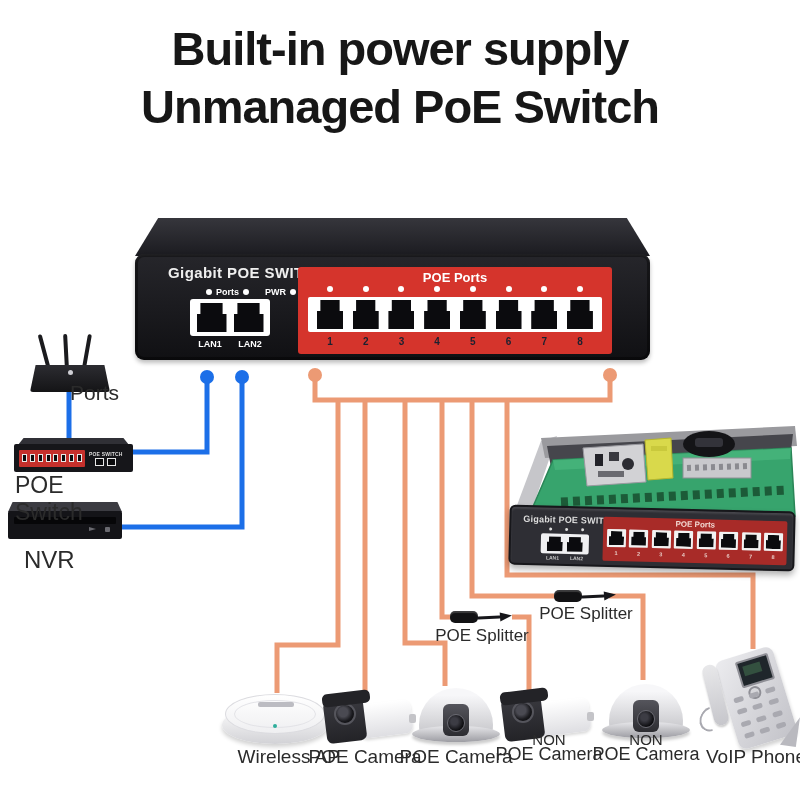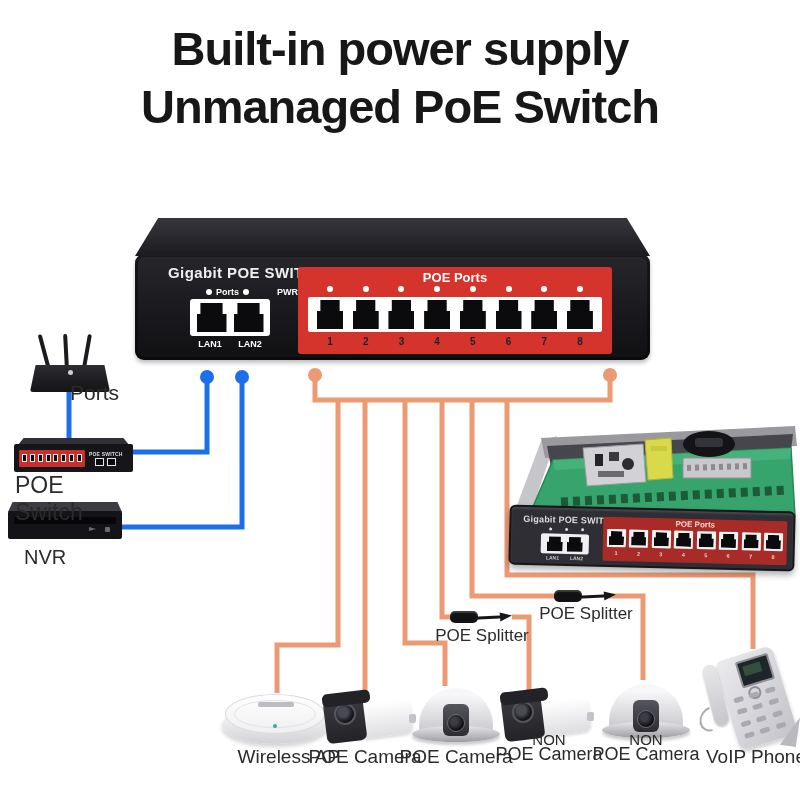--- a/index.html
+++ b/index.html
@@ -25,21 +25,21 @@
     background:linear-gradient(#36363c,#1b1b20);
     clip-path:polygon(4.5% 0, 95.5% 0, 100% 100%, 0 100%); }
   .ms-body { left:0; top:36px; width:515px; height:106px; border-radius:9px;
     background:linear-gradient(#26262b,#101013);
     box-shadow: inset 0 0 0 3px rgba(0,0,0,.4), inset 0 2px 2px rgba(255,255,255,.07), 0 3px 4px rgba(0,0,0,.25); }
   .ms-name { left:33px; top:10px; font-size:15px; font-weight:bold; color:#efefef; letter-spacing:.4px; }
   .ms-led-row { left:71px; top:33px; display:flex; align-items:center; color:#fff;
     font-size:9px; font-weight:bold; }
   .led-dot { width:6px; height:6px; border-radius:50%; background:#fff; }
   .ms-led-row .t { margin:0 4px; }
-  .ms-led-row .pwr { margin-left:28px; margin-right:4px; }
+  .ms-led-row .pwr { margin-left:16px; margin-right:4px; }
   .ms-lan-box { left:55px; top:45px; width:80px; height:37px; background:#fff; border-radius:3px;
     display:flex; justify-content:center; align-items:center; gap:7px; }
   .rj45 { background:#0b0b0e;
     clip-path:polygon(0 38%,13% 38%,13% 0,87% 0,87% 38%,100% 38%,100% 100%,0 100%); }
   .rj45.big { width:30px; height:29px; }
   .ms-lan-labels { left:55px; top:85px; width:80px; display:flex; justify-content:space-around;
     font-size:9px; font-weight:bold; color:#fff; }
   .ms-red { left:163px; top:13px; width:314px; height:87px; background:#d5342c; border-radius:3px; }
   .ms-red-title { left:0; top:3px; width:100%; text-align:center; font-size:13px; font-weight:bold; color:#fff; }
   .port-grid { position:absolute; left:10px; width:294px; display:flex;
@@ -170,21 +170,21 @@
   .ph-cord { position:absolute; left:0px; top:58px; width:22px; height:26px;
     border:2px solid #a9a9b0; border-radius:50%; border-top-color:transparent; border-right-color:transparent; transform:rotate(30deg); }
   .ph-stand { position:absolute; right:6px; bottom:8px; width:0; height:0;
     border-bottom:30px solid #b9b9bf; border-left:16px solid transparent; transform:rotate(8deg); }
 
   
   .lbl { position:absolute; color:#2b2b2b; z-index:4; }
   .lbl.center { text-align:center; }
   .lbl-router { left:70px; top:381px; width:72px; font-size:21px; }
   .lbl-poesw  { left:15px; top:472px; width:102px; font-size:23px; }
-  .lbl-nvr    { left:24px; top:546px; width:80px; font-size:20px; }
+  .lbl-nvr    { left:24px; top:546px; width:80px; font-size:24px; }
   .lbl-split1 { left:422px; top:626px; width:120px; font-size:17px; }
   .lbl-split2 { left:526px; top:604px; width:120px; font-size:17px; }
   .dev-lbl { position:absolute; top:746px; width:130px; text-align:center; font-size:19px; color:#2b2b2b; z-index:4; }
   .dev-lbl.two { top:732px; line-height:15px; }
   .dev-lbl.two .l1 { font-size:15px; }
   .dev-lbl.two .l2 { font-size:18px; }
 </style>
 </head>
 <body>
 

